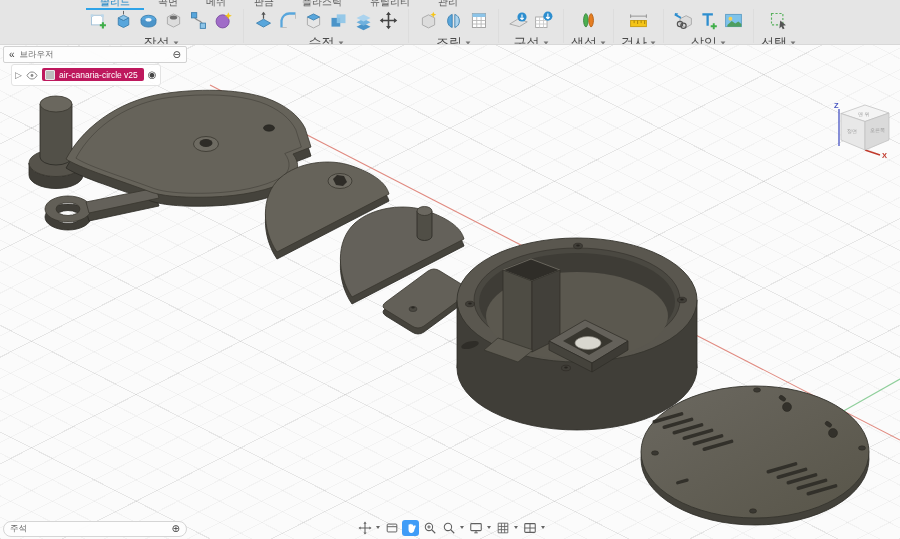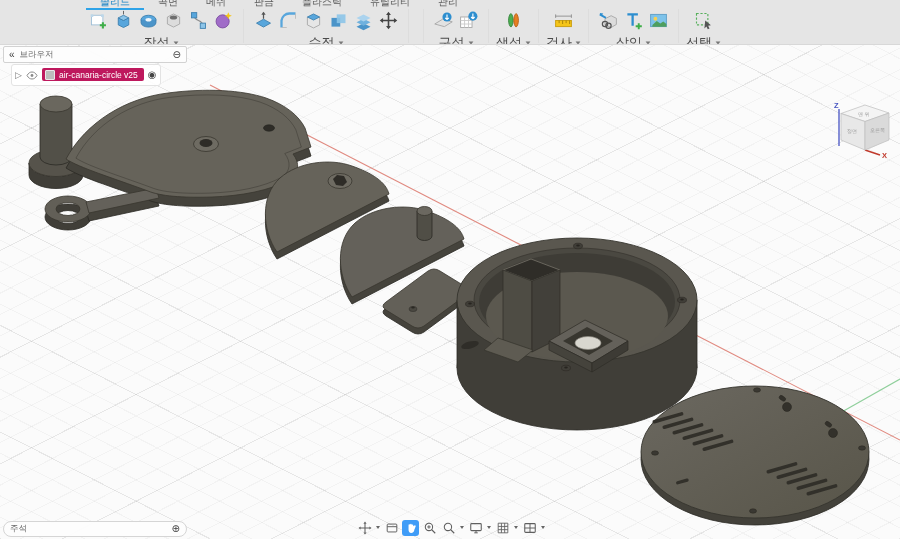--- a/index.html
+++ b/index.html
@@ -177,20 +177,47 @@
             </svg>
           </span>
       </div>
       <div class="glabel">
           <span>수정</span>
           <span class="caret"></span>
         </div>
     </div>
     <div class="vsep"></div>
 
+    <div class="grp">
+      <div class="grow">
+        <span class="tbtn">
+            <svg viewBox="0 0 24 24">
+              <path d="M5 9l7-3.5L19 9v8l-7 3.5L5 17z" fill="#dcdcdc" stroke="#a5a5a5"></path>
+              <path d="M17.5 2l1 2.4 2.5 1-2.5 1-1 2.4-1-2.4-2.5-1 2.5-1z" fill="#f5c518"></path>
+            </svg>
+          </span>
+        <span class="tbtn">
+            <svg viewBox="0 0 24 24">
+              <path d="M10.5 5a8 8 0 0 0 0 15z" fill="#58a6dc" stroke="#3c7fae"></path>
+              <path d="M13.5 5a8 8 0 0 1 0 15z" fill="#abd3ee" stroke="#3c7fae"></path>
+            </svg>
+          </span>
+        <span class="tbtn">
+            <svg viewBox="0 0 24 24">
+              <rect x="5" y="4" width="15" height="16" fill="#fff" stroke="#9a9a9a"></rect>
+              <rect x="5" y="4" width="15" height="4" fill="#8cc4e8"></rect>
+              <path d="M5 12h15M5 16h15M10 8v12M15 8v12" stroke="#b5b5b5"></path>
+            </svg>
+          </span>
+      </div>
+      <div class="glabel">
+          <span>조립</span>
+          <span class="caret"></span>
+        </div>
+    </div>
     <div class="vsep"></div>
 
     <div class="grp">
       <div class="grow">
         <span class="tbtn">
             <svg viewBox="0 0 24 24">
               <path d="M2 16l9-5.5 11 3-9 5.5z" fill="#e2e2e2" stroke="#a5a5a5"></path>
               <circle cx="16" cy="8" r="5.2" fill="#2d8ecf"></circle>
               <path d="M16 5v6M16 11l-2-2M16 11l2-2" stroke="#fff" stroke-width="1.3" fill="none"></path>
             </svg>

